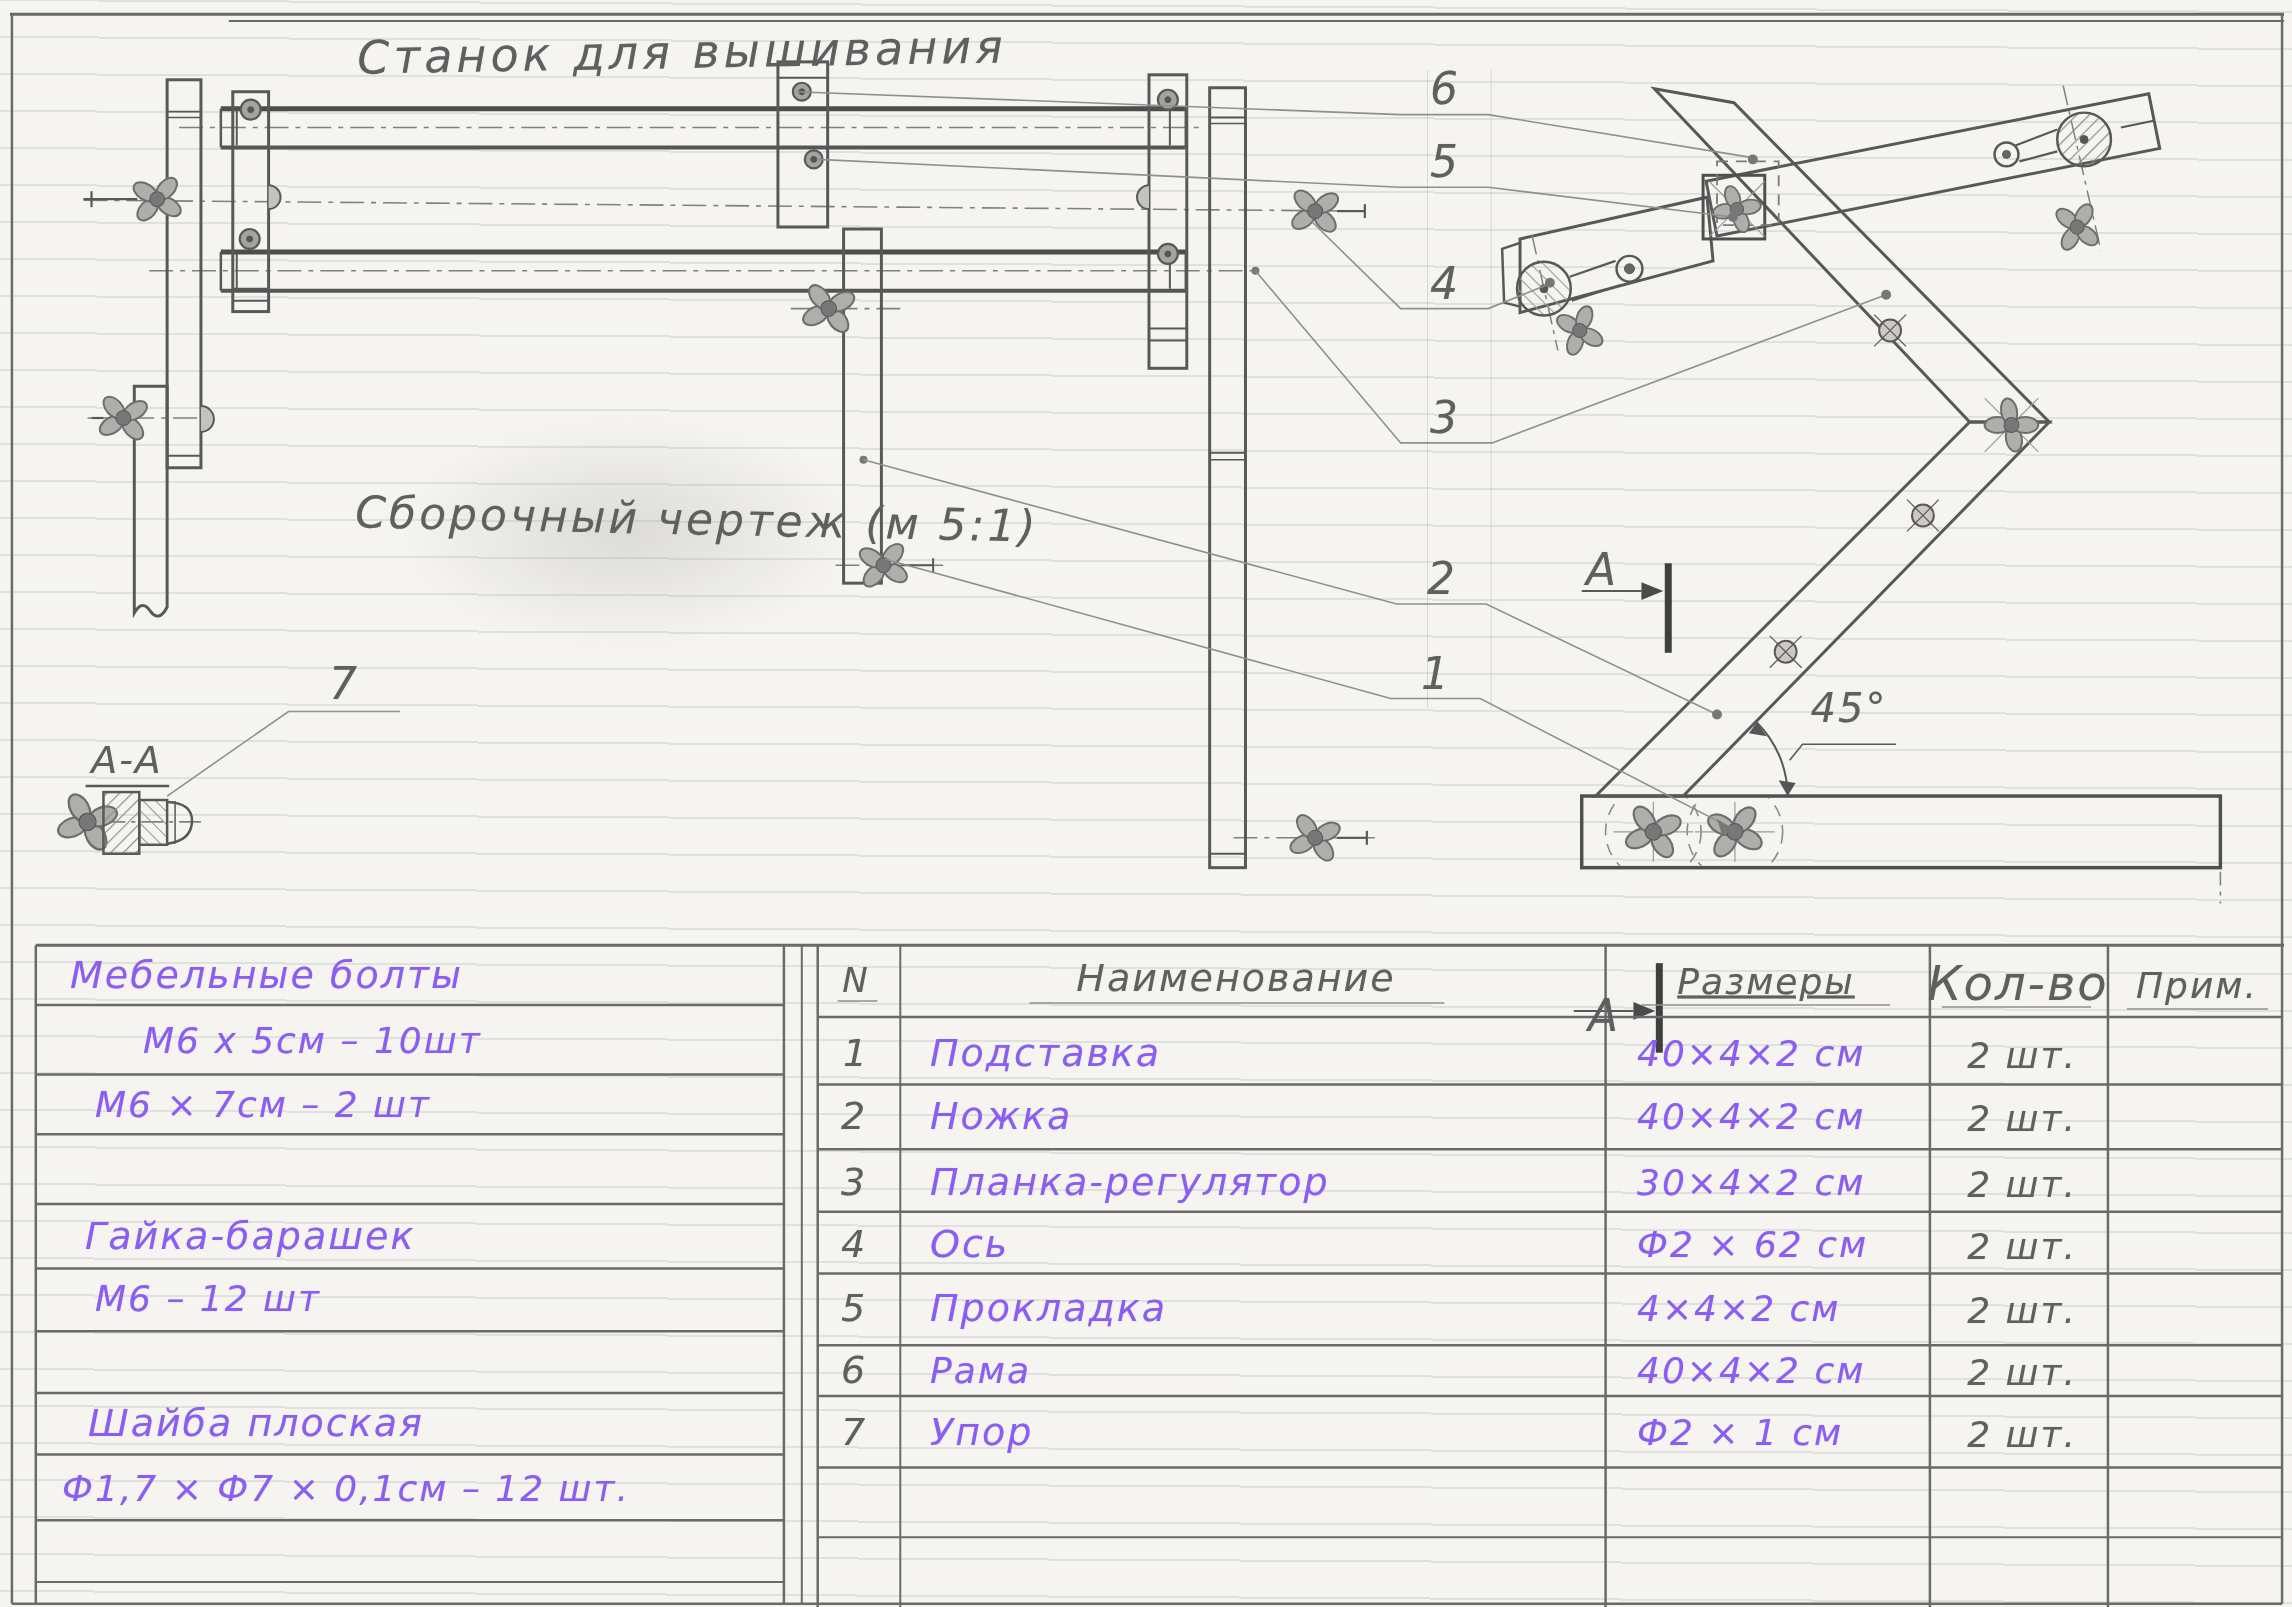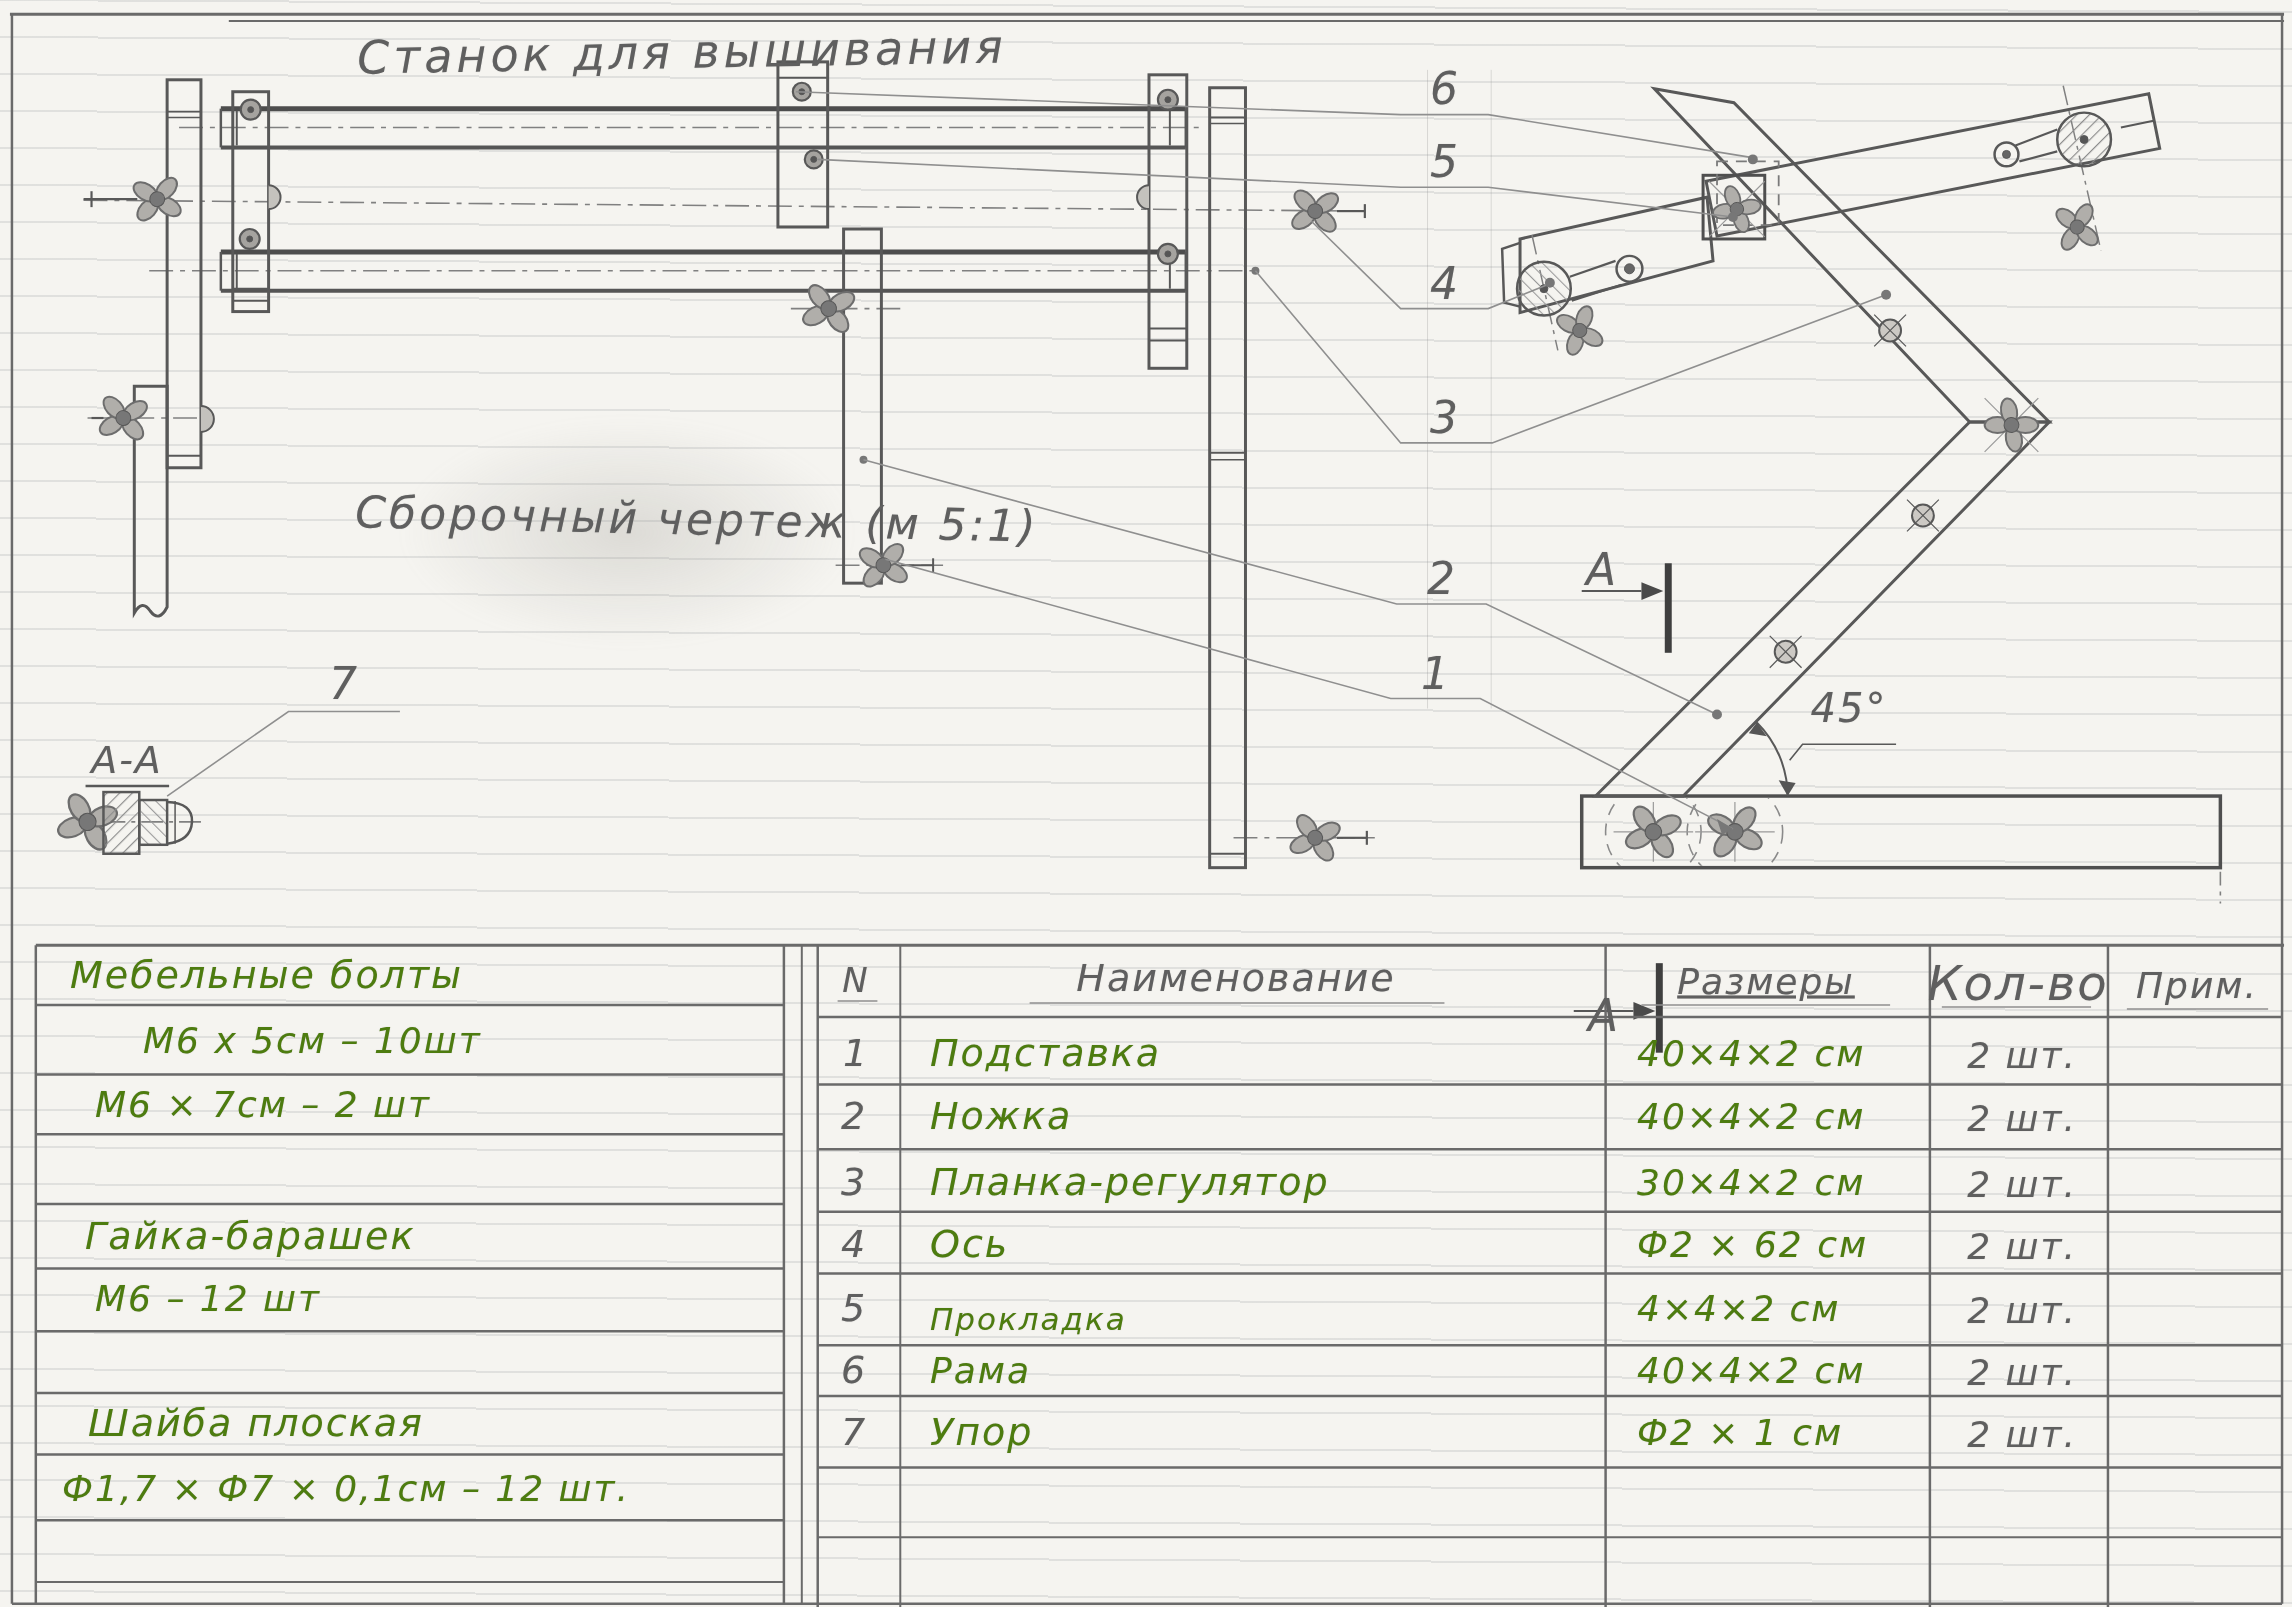--- a/index.html
+++ b/index.html
@@ -8,21 +8,21 @@
   .rules{position:absolute;inset:-30px;pointer-events:none;
          background:repeating-linear-gradient(to bottom,transparent 0px,transparent 35px,
                     rgba(120,126,132,.17) 35px,rgba(120,126,132,.17) 37px);
          transform:rotate(.3deg);}
   .smudge{position:absolute;left:398px;top:418px;width:458px;height:229px;pointer-events:none;
           background:radial-gradient(ellipse at center,rgba(148,146,138,.25),transparent 70%);
           filter:blur(7px);}
   svg.draw{position:absolute;left:0;top:0;}
   .t{position:absolute;font-style:italic;color:#5f5f5f;white-space:nowrap;letter-spacing:2px;
      transform:translate(-50%,-50%);text-shadow:0 0 1px rgba(90,90,90,.35);}
-  .tl{position:absolute;font-style:italic;color:#4d7c0f;white-space:nowrap;letter-spacing:2px;
+  .tl{position:absolute;font-style:italic;color:#8b5cf6;white-space:nowrap;letter-spacing:2px;
      transform:translate(0,-50%);text-shadow:0 0 1px rgba(90,90,90,.35);}
 </style>
 </head>
 <body>
 
 <div class="sheet">
   <div class="rules"></div>
   <div class="smudge"></div>
 
   <svg class="draw" width="2292" height="1608" viewBox="0 0 2304 1616">
@@ -366,21 +366,21 @@
   <div class="tl" style="left:930px;top:1182px;font-size:38px;">Планка-регулятор</div>
   <div class="tl" style="left:1637px;top:1182px;font-size:36px;">30×4×2 см</div>
   <div class="t" style="left:2022px;top:1184px;font-size:36px;">2 шт.</div>
 
   <div class="t" style="left:854px;top:1244px;font-size:38px;">4</div>
   <div class="tl" style="left:930px;top:1244px;font-size:38px;">Ось</div>
   <div class="tl" style="left:1637px;top:1244px;font-size:36px;">Ф2 × 62 см</div>
   <div class="t" style="left:2022px;top:1246px;font-size:36px;">2 шт.</div>
 
   <div class="t" style="left:854px;top:1308px;font-size:38px;">5</div>
-  <div class="tl" style="left:930px;top:1308px;font-size:31px;margin-top:11px;">Прокладка</div>
+  <div class="tl" style="left:930px;top:1308px;font-size:38px;">Прокладка</div>
   <div class="tl" style="left:1637px;top:1308px;font-size:36px;">4×4×2 см</div>
   <div class="t" style="left:2022px;top:1310px;font-size:36px;">2 шт.</div>
 
   <div class="t" style="left:854px;top:1370px;font-size:38px;">6</div>
   <div class="tl" style="left:930px;top:1370px;font-size:36px;">Рама</div>
   <div class="tl" style="left:1637px;top:1370px;font-size:36px;">40×4×2 см</div>
   <div class="t" style="left:2022px;top:1372px;font-size:36px;">2 шт.</div>
 
   <div class="t" style="left:854px;top:1432px;font-size:38px;">7</div>
   <div class="tl" style="left:930px;top:1432px;font-size:38px;">Упор</div>

